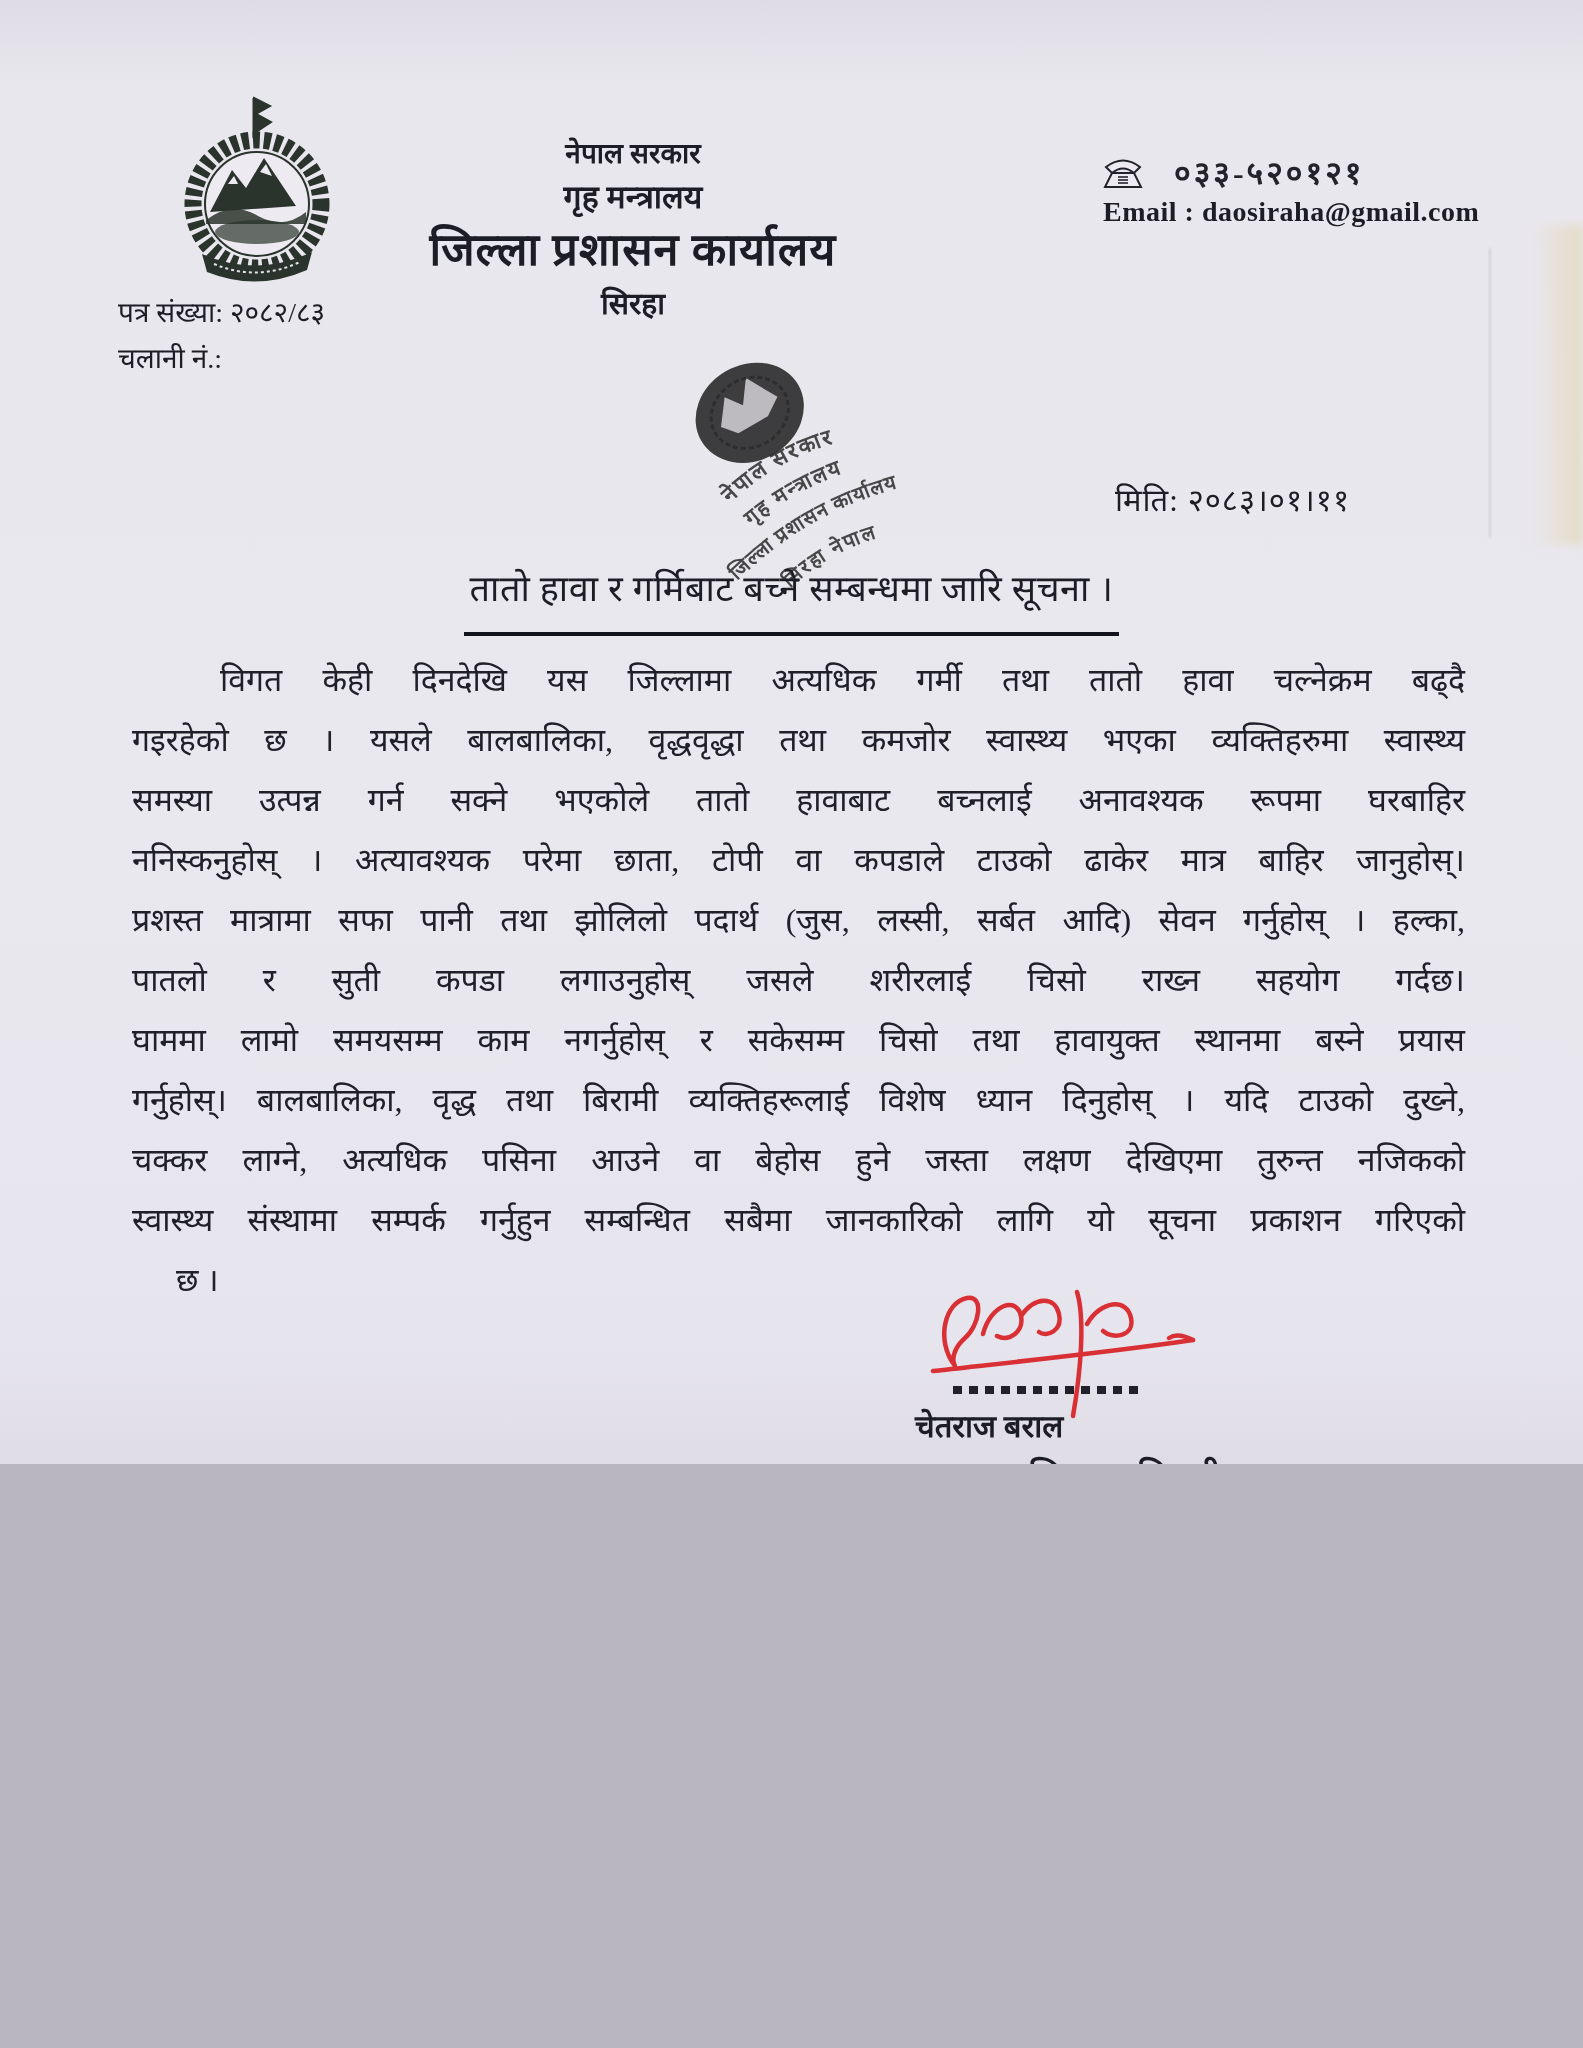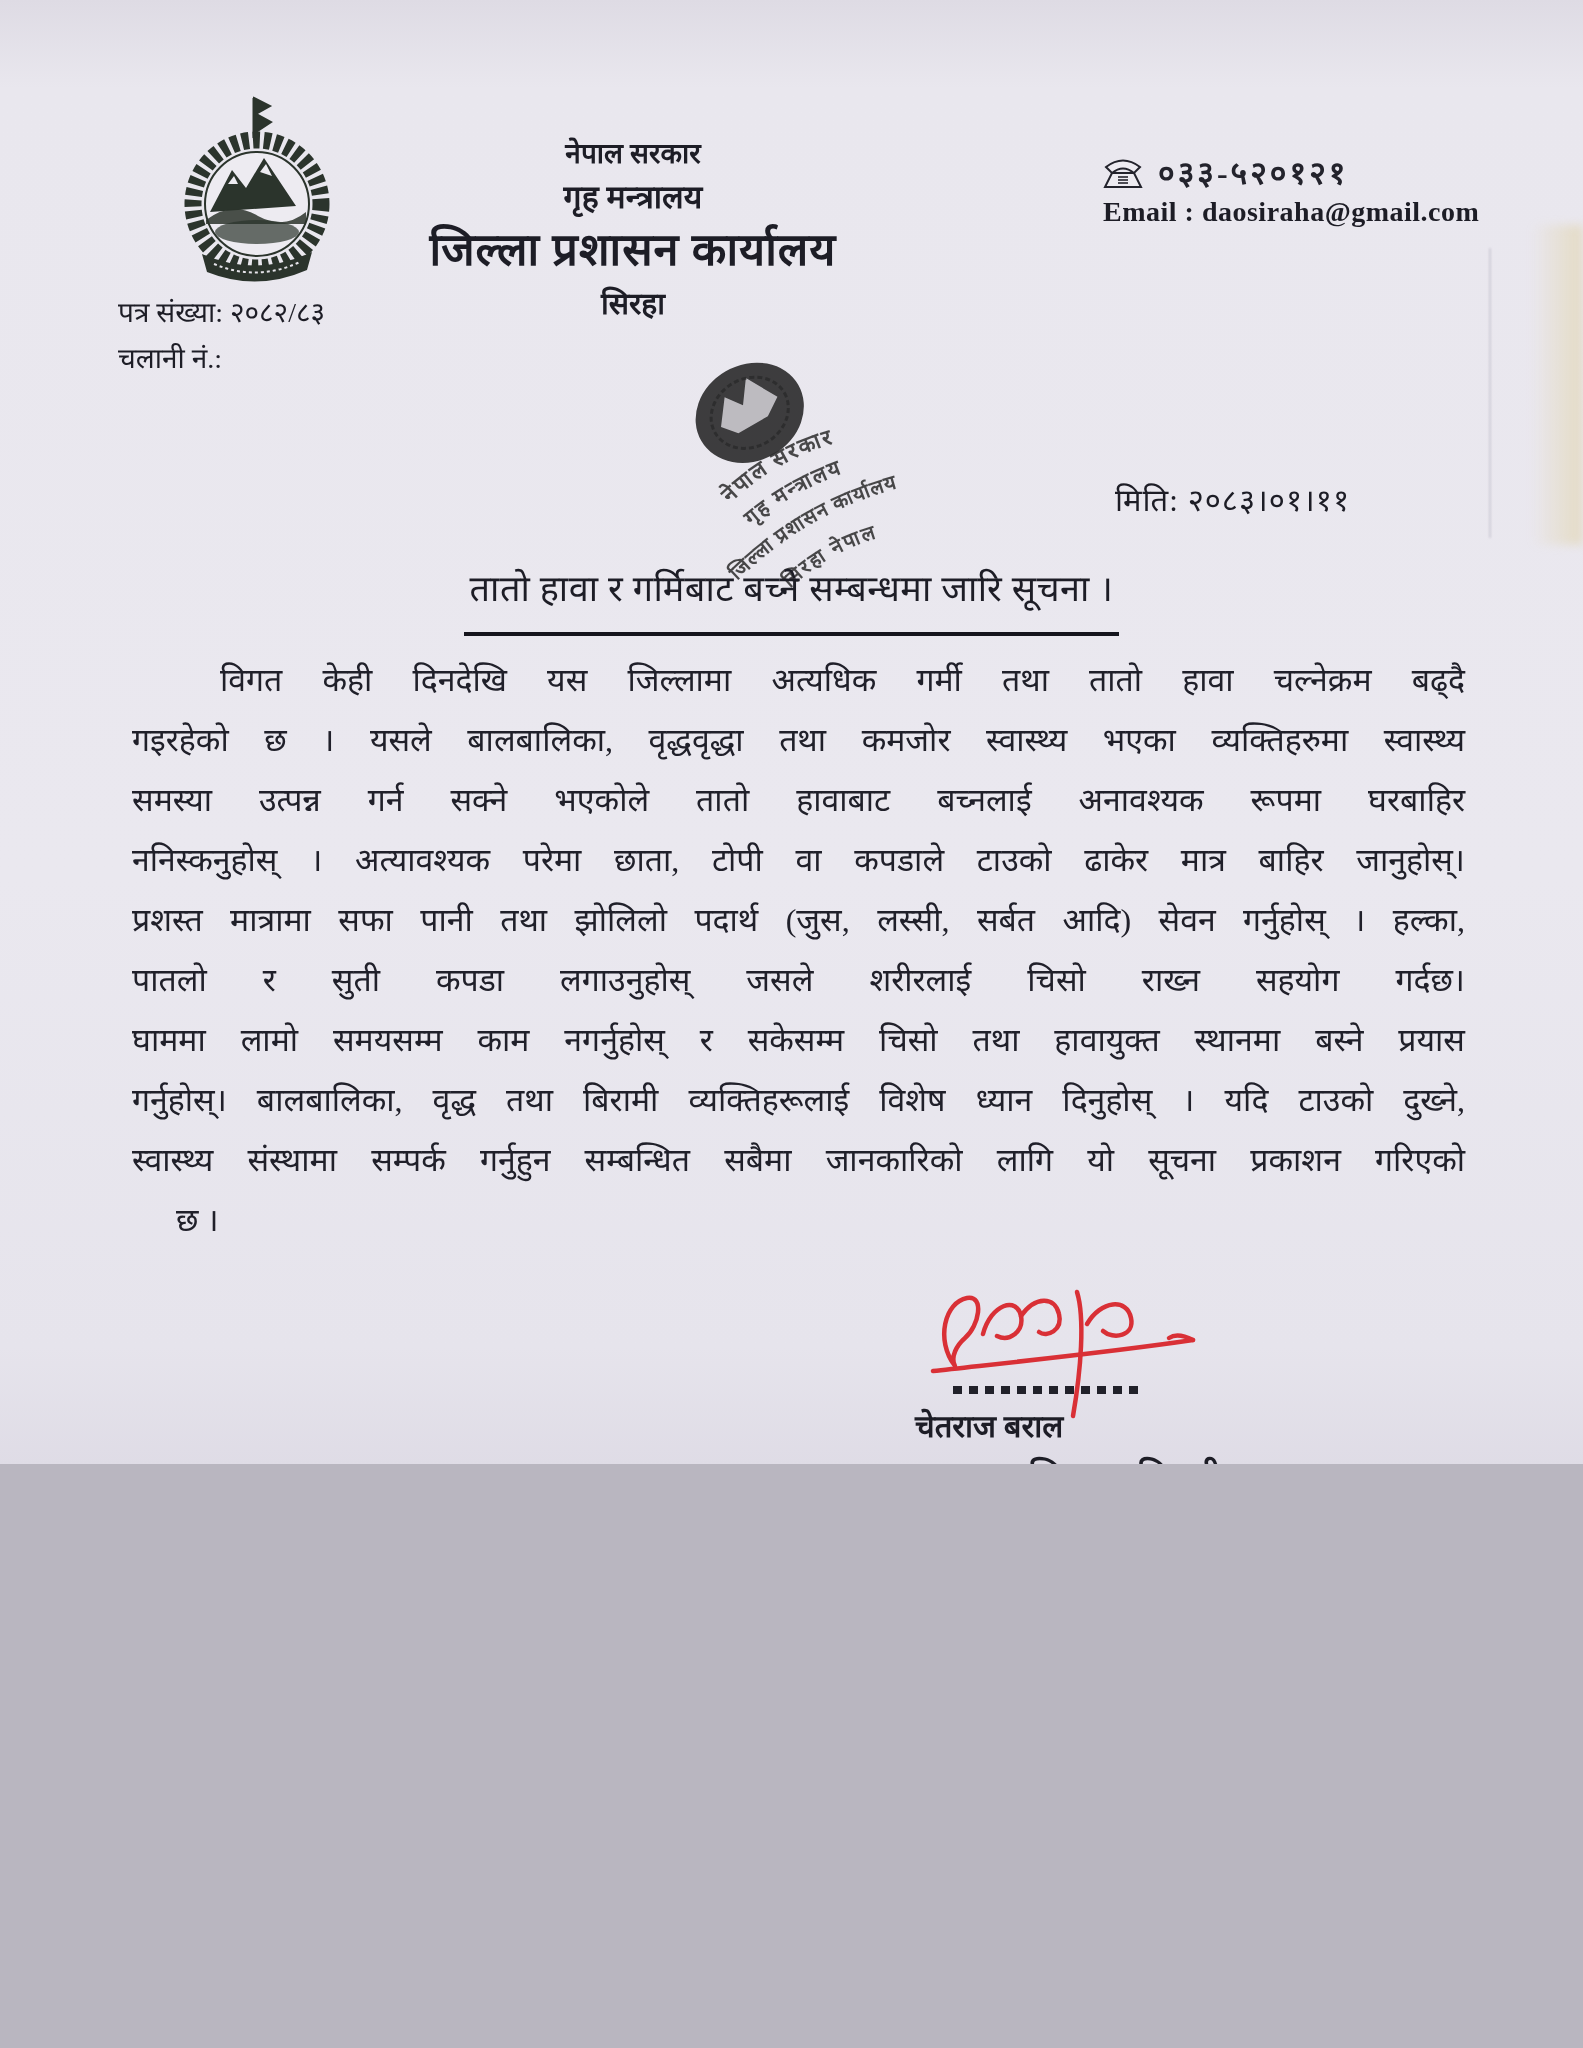--- a/index.html
+++ b/index.html
@@ -21,21 +21,21 @@
   .edge-crease{left:1489px;top:248px;width:2px;height:290px;background:#c7c3d0;opacity:.7;filter:blur(1px);}
   .blob-light{left:60px;top:1480px;width:520px;height:320px;background:radial-gradient(closest-side,rgba(255,255,255,.5),rgba(255,255,255,0));}
 
   .abs{position:absolute;}
   .head-center{left:383px;top:140px;width:500px;text-align:center;line-height:1;}
   .hc1{font-size:28px;font-weight:bold;}
   .hc2{font-size:32px;font-weight:bold;margin-top:13px;}
   .hc3{font-size:45px;font-weight:800;margin-top:15px;letter-spacing:1px;}
   .hc4{font-size:30px;font-weight:bold;margin-top:16px;}
 
-  .phone-row{left:1100px;top:150px;width:420px;display:flex;align-items:center;gap:12px;}
+  .phone-row{left:1100px;top:150px;width:420px;display:flex;align-items:center;gap:28px;}
   .phone-num{font-size:32px;letter-spacing:3px;font-weight:bold;color:#23232c;}
   .email-row{left:1103px;top:196px;font-size:28px;font-weight:bold;letter-spacing:.5px;}
 
   .refs{left:118px;top:290px;font-size:28px;font-weight:normal;line-height:1.65;}
 
   .date-row{left:1115px;top:478px;font-size:31px;font-weight:normal;letter-spacing:1px;}
 
   .subject-wrap{left:0;top:563px;width:1583px;text-align:center;}
   .subject{display:inline-block;font-size:36px;font-weight:400;
     border-bottom:4px solid #15151d;padding:0 6px 20px 6px;letter-spacing:.5px;}
@@ -139,20 +139,21 @@
 
   <div class="abs bodytext">
     <div class="bline first">विगत केही दिनदेखि यस जिल्लामा अत्यधिक गर्मी तथा तातो हावा चल्नेक्रम बढ्दै</div>
     <div class="bline">गइरहेको छ । यसले बालबालिका, वृद्धवृद्धा तथा कमजोर स्वास्थ्य भएका व्यक्तिहरुमा स्वास्थ्य</div>
     <div class="bline">समस्या उत्पन्न गर्न सक्ने भएकोले तातो हावाबाट बच्नलाई अनावश्यक रूपमा घरबाहिर</div>
     <div class="bline">ननिस्कनुहोस् । अत्यावश्यक परेमा छाता, टोपी वा कपडाले टाउको ढाकेर मात्र बाहिर जानुहोस्।</div>
     <div class="bline">प्रशस्त मात्रामा सफा पानी तथा झोलिलो पदार्थ (जुस, लस्सी, सर्बत आदि) सेवन गर्नुहोस् । हल्का,</div>
     <div class="bline">पातलो र सुती कपडा लगाउनुहोस् जसले शरीरलाई चिसो राख्न सहयोग गर्दछ।</div>
     <div class="bline">घाममा लामो समयसम्म काम नगर्नुहोस् र सकेसम्म चिसो तथा हावायुक्त स्थानमा बस्ने प्रयास</div>
     <div class="bline">गर्नुहोस्। बालबालिका, वृद्ध तथा बिरामी व्यक्तिहरूलाई विशेष ध्यान दिनुहोस् । यदि टाउको दुख्ने,</div>
+    <div class="bline">चक्कर लाग्ने, अत्यधिक पसिना आउने वा बेहोस हुने जस्ता लक्षण देखिएमा तुरुन्त नजिकको</div>
     <div class="bline">स्वास्थ्य संस्थामा सम्पर्क गर्नुहुन सम्बन्धित सबैमा जानकारिको लागि यो सूचना प्रकाशन गरिएको</div>
     <div class="bline last">छ ।</div>
   </div>
 
   <svg class="abs sig-svg" viewBox="0 0 300 145">
     <g fill="none" stroke="#d93036" stroke-width="4.5" stroke-linecap="round">
       <path d="M30 88 C10 62 20 24 42 20 C60 17 54 48 40 60 C32 67 25 79 30 88"></path>
       <path d="M58 56 C66 26 92 18 96 38 C99 54 84 64 72 58"></path>
       <path d="M96 38 C110 18 130 18 134 36 C138 52 122 60 114 54"></path>
       <path d="M152 14 C160 40 156 92 148 138"></path>

